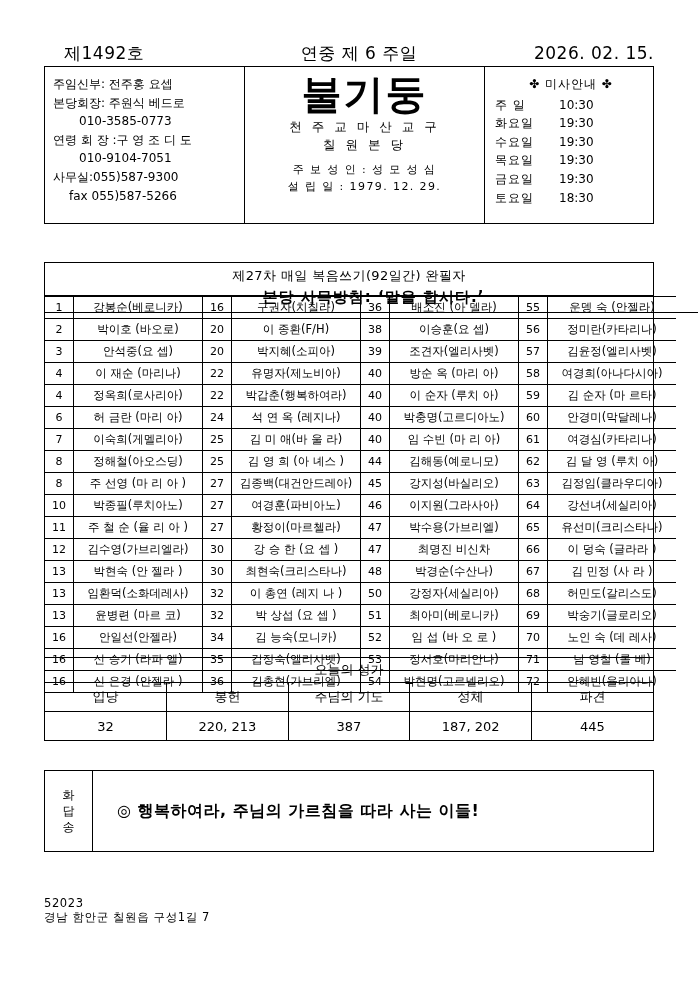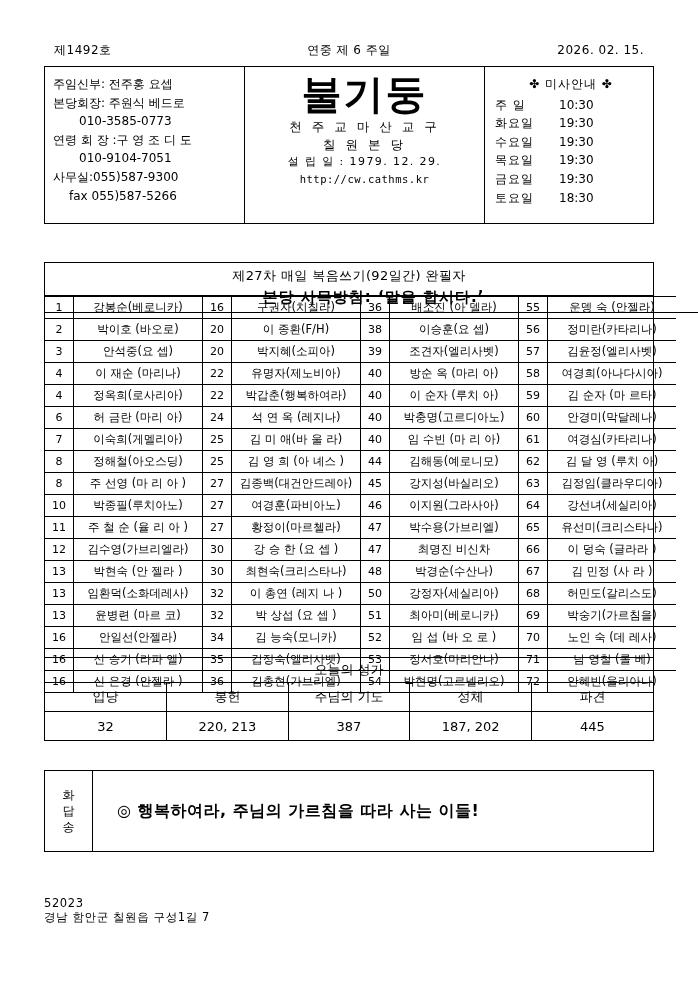--- a/index.html
+++ b/index.html
@@ -21,23 +21,23 @@
     width: 698px;
     height: 992px;
   }
 
   
   .topline {
     position: absolute;
     left: 44px; top: 42px;
     width: 610px;
     display: flex;
-    justify-content: center;
+    justify-content: flex-end;
     align-items: baseline;
-    font-size: 12px;
+    font-size: 17px;
     letter-spacing: 0.5px;
   }
   .topline .issue { width: 180px; }
   .topline .season { width: 230px; text-align: center; }
   .topline .date { width: 180px; text-align: right; }
 
   
   .masthead {
     position: absolute;
     left: 44px; top: 66px;
@@ -264,22 +264,22 @@
       <div class="indent">010-3585-0773</div>
       <div>연령 회 장 :구 영 조 디 도</div>
       <div class="indent">010-9104-7051</div>
       <div>사무실:055)587-9300</div>
       <div class="indent2">fax 055)587-5266</div>
     </div>
     <div class="mh-center">
       <div class="mh-title">불기둥</div>
       <div class="mh-sub1">천 주 교  마 산 교 구</div>
       <div class="mh-sub2">칠 원 본 당</div>
+      <div class="mh-info">주 보 성 인 : 성 모 성 심</div>
       <div class="mh-info" style="margin-top:0">설 립 일 : 1979. 12. 29.</div>
-      <div class="mh-url">http://cw.cathms.kr</div>
     </div>
     <div class="mh-right">
       <div class="mass-title">✤ 미사안내 ✤</div>
       <div class="mass-row">
         <span class="day">주    일</span>
         <span class="time">10:30</span>
       </div>
       <div class="mass-row">
         <span class="day">화요일</span>
         <span class="time">19:30</span>
@@ -450,21 +450,21 @@
             <td class="nm">허민도(갈리스도)</td>
           </tr>
           <tr>
             <td class="num">13</td>
             <td class="nm">윤병련 (마르 코)</td>
             <td class="num">32</td>
             <td class="nm">박 상섭 (요  셉 )</td>
             <td class="num">51</td>
             <td class="nm">최아미(베로니카)</td>
             <td class="num">69</td>
-            <td class="nm">박숭기(가르침을)</td>
+            <td class="nm">박숭기(글로리오)</td>
           </tr>
           <tr>
             <td class="num">16</td>
             <td class="nm">안일선(안젤라)</td>
             <td class="num">34</td>
             <td class="nm">김 능숙(모니카)</td>
             <td class="num">52</td>
             <td class="nm">임  섭 (바 오 로 )</td>
             <td class="num">70</td>
             <td class="nm">노인 숙 (데 레사)</td>

